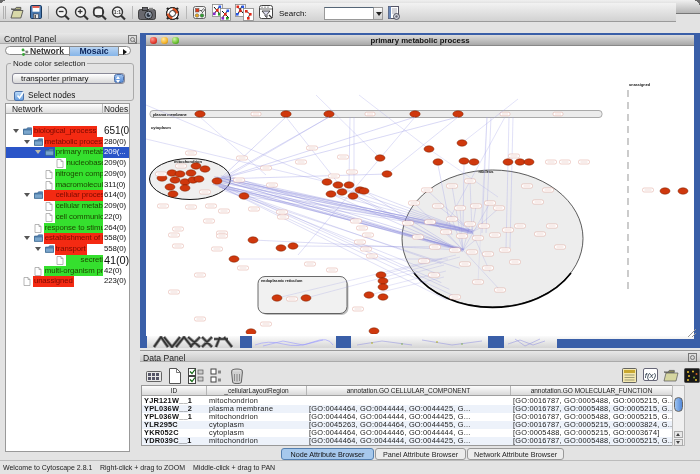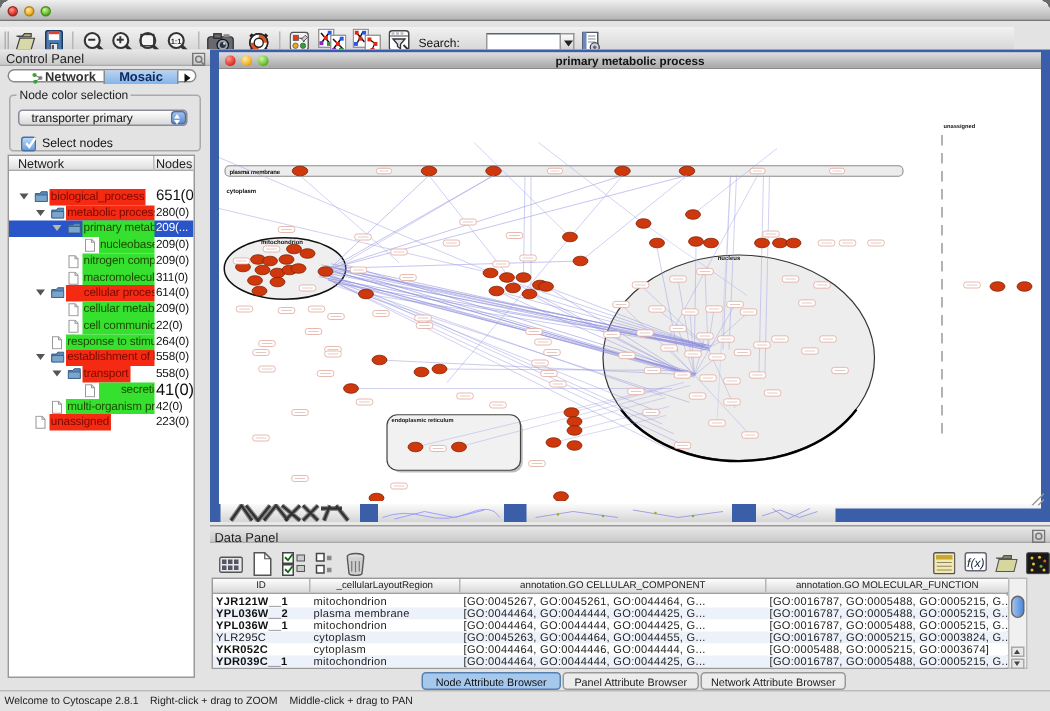--- a/index.html
+++ b/index.html
@@ -6,21 +6,21 @@
 </style></head><body>
 
 <div style="position:absolute;left:0;top:0;width:700px;height:14px;background:linear-gradient(#f0f0f0,#b4b4b4);border-bottom:1px solid #777">
   <div style="position:absolute;left:0;top:0;width:5px;height:5px;background:radial-gradient(circle at 100% 100%, transparent 4px, #6a6a6a 4.2px)"></div>
   <div style="position:absolute;right:0;top:0;width:5px;height:5px;background:radial-gradient(circle at 0% 100%, transparent 4px, #6a6a6a 4.2px)"></div>
   <div class="tl" style="left:5px;top:3.5px;background:radial-gradient(circle at 35% 30%,#ff9a90,#e33a2e 60%,#9a1408);border:0.5px solid #9a2a20"></div>
   <div class="tl" style="left:16px;top:3.5px;background:radial-gradient(circle at 35% 30%,#ffe9a0,#f5b42a 60%,#b07408);border:0.5px solid #b08420"></div>
   <div class="tl" style="left:27px;top:3.5px;background:radial-gradient(circle at 35% 30%,#d2f5a8,#6cc232 60%,#2a7a0a);border:0.5px solid #4a8a20"></div>
 </div>
 
-<div style="position:absolute;left:0;top:18px;width:676px;height:19px;background:linear-gradient(#f2f2f2,#d2d2d2);border-bottom:1px solid #9a9a9a">
+<div style="position:absolute;left:0;top:3px;width:676px;height:19px;background:linear-gradient(#f2f2f2,#d2d2d2);border-bottom:1px solid #9a9a9a">
 
 <div style="position:absolute;left:2.5px;top:3px;width:1px;height:13px;background:#b0b0b0"></div>
 <div style="position:absolute;left:4.5px;top:3px;width:1px;height:13px;background:#b0b0b0"></div>
 <svg style="position:absolute;left:10px;top:3px" width="14" height="13" viewBox="0 0 14 13">
       <path d="M1 3 h4 l1.3-1.6 h4.5 v2.2 H3 z" fill="#b0b080" stroke="#444" stroke-width="0.8"></path>
       <path d="M1 12 L3.2 4.5 h9.8 l-2.2 7.5 z" fill="#d8d8a8" stroke="#444" stroke-width="0.8"></path>
     </svg>
 <svg style="position:absolute;left:29.5px;top:2px" width="12" height="14" viewBox="0 0 12 14">
       <rect x="0.5" y="0.5" width="11" height="13" rx="1.2" fill="#4a7ab0" stroke="#1a3a60" stroke-width="1"></rect>
       <rect x="2.5" y="1.2" width="7" height="5.5" fill="#fff"></rect>
@@ -779,37 +779,36 @@
   <div style="position:absolute;left:1px;top:35px;width:531px;height:61px;background:#fff;border:1px solid #999">
     <div style="position:absolute;left:0;top:0;width:531px;height:9.5px;background:linear-gradient(#fdfdfd,#d9d9d9);border-bottom:1px solid #a0a0a0">
         <div style="position:absolute;left:0px;top:0;width:65px;height:9px;border-right:1px solid #b5b5b5;text-align:center;font-size:6.5px;line-height:9.5px;color:#222;overflow:hidden;white-space:nowrap">ID</div>
         <div style="position:absolute;left:65px;top:0;width:100px;height:9px;border-right:1px solid #b5b5b5;text-align:center;font-size:6.5px;line-height:9.5px;color:#222;overflow:hidden;white-space:nowrap">_cellularLayoutRegion</div>
         <div style="position:absolute;left:165px;top:0;width:204px;height:9px;border-right:1px solid #b5b5b5;text-align:center;font-size:6.5px;line-height:9.5px;color:#222;overflow:hidden;white-space:nowrap">annotation.GO CELLULAR_COMPONENT</div>
         <div style="position:absolute;left:369px;top:0;width:162px;height:9px;border-right:1px solid #b5b5b5;text-align:center;font-size:6.5px;line-height:9.5px;color:#222;overflow:hidden;white-space:nowrap">annotation.GO MOLECULAR_FUNCTION</div>
       </div>
       <div style="position:absolute;left:0;top:10.5px;width:531px;height:8px;background:#ffffff;font-size:7.4px;letter-spacing:0.2px;line-height:8.2px;white-space:nowrap;overflow:hidden">
         <div style="position:absolute;left:2px;width:62px;font-weight:bold;color:#111">YJR121W__1</div>
         <div style="position:absolute;left:67px;width:97px;color:#222">mitochondrion</div>
-        <div style="position:absolute;left:167px;width:200px;color:#222">[GO:0045267, GO:0045261, GO:0044464, G...</div>
         <div style="position:absolute;left:371px;width:158px;color:#222">[GO:0016787, GO:0005488, GO:0005215, G...</div>
       </div>
       <div style="position:absolute;left:0;top:18.5px;width:531px;height:8px;background:#edf2fa;font-size:7.4px;letter-spacing:0.2px;line-height:8.2px;white-space:nowrap;overflow:hidden">
         <div style="position:absolute;left:2px;width:62px;font-weight:bold;color:#111">YPL036W__2</div>
         <div style="position:absolute;left:67px;width:97px;color:#222">plasma membrane</div>
         <div style="position:absolute;left:167px;width:200px;color:#222">[GO:0044464, GO:0044444, GO:0044425, G...</div>
         <div style="position:absolute;left:371px;width:158px;color:#222">[GO:0016787, GO:0005488, GO:0005215, G...</div>
       </div>
       <div style="position:absolute;left:0;top:26.5px;width:531px;height:8px;background:#ffffff;font-size:7.4px;letter-spacing:0.2px;line-height:8.2px;white-space:nowrap;overflow:hidden">
         <div style="position:absolute;left:2px;width:62px;font-weight:bold;color:#111">YPL036W__1</div>
         <div style="position:absolute;left:67px;width:97px;color:#222">mitochondrion</div>
         <div style="position:absolute;left:167px;width:200px;color:#222">[GO:0044464, GO:0044444, GO:0044425, G...</div>
         <div style="position:absolute;left:371px;width:158px;color:#222">[GO:0016787, GO:0005488, GO:0005215, G...</div>
       </div>
       <div style="position:absolute;left:0;top:34.5px;width:531px;height:8px;background:#edf2fa;font-size:7.4px;letter-spacing:0.2px;line-height:8.2px;white-space:nowrap;overflow:hidden">
-        <div style="position:absolute;left:2px;width:62px;font-weight:normal;color:#111">YLR295C</div>
+        <div style="position:absolute;left:2px;width:62px;font-weight:bold;color:#111">YLR295C</div>
         <div style="position:absolute;left:67px;width:97px;color:#222">cytoplasm</div>
         <div style="position:absolute;left:167px;width:200px;color:#222">[GO:0045263, GO:0044464, GO:0044455, G...</div>
         <div style="position:absolute;left:371px;width:158px;color:#222">[GO:0016787, GO:0005215, GO:0003824, G...</div>
       </div>
       <div style="position:absolute;left:0;top:42.5px;width:531px;height:8px;background:#ffffff;font-size:7.4px;letter-spacing:0.2px;line-height:8.2px;white-space:nowrap;overflow:hidden">
         <div style="position:absolute;left:2px;width:62px;font-weight:bold;color:#111">YKR052C</div>
         <div style="position:absolute;left:67px;width:97px;color:#222">cytoplasm</div>
         <div style="position:absolute;left:167px;width:200px;color:#222">[GO:0044464, GO:0044446, GO:0044444, G...</div>
         <div style="position:absolute;left:371px;width:158px;color:#222">[GO:0005488, GO:0005215, GO:0003674]</div>
       </div>

